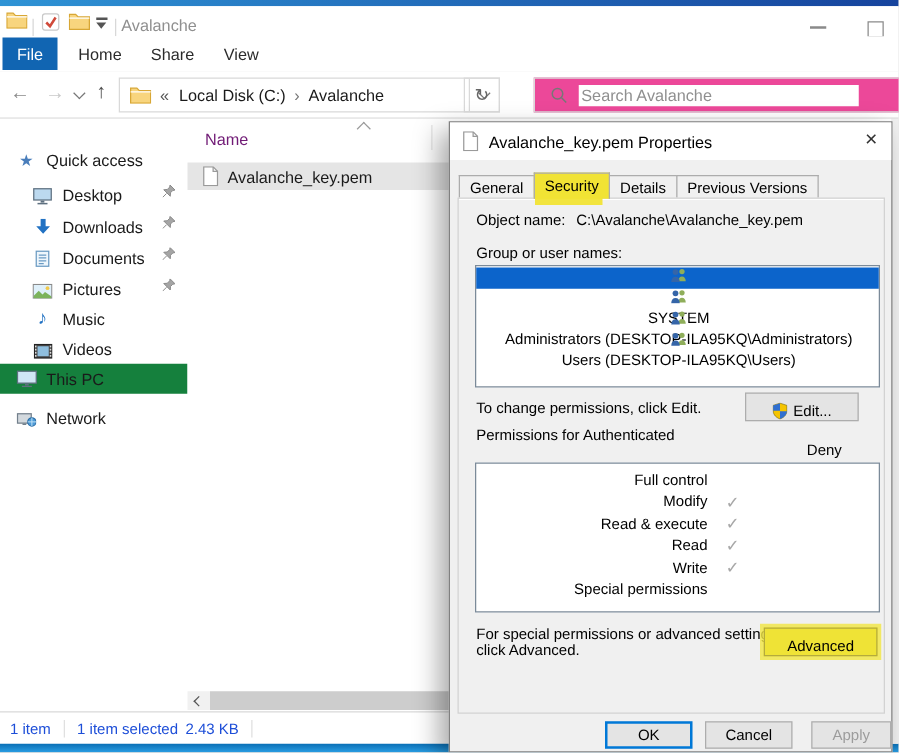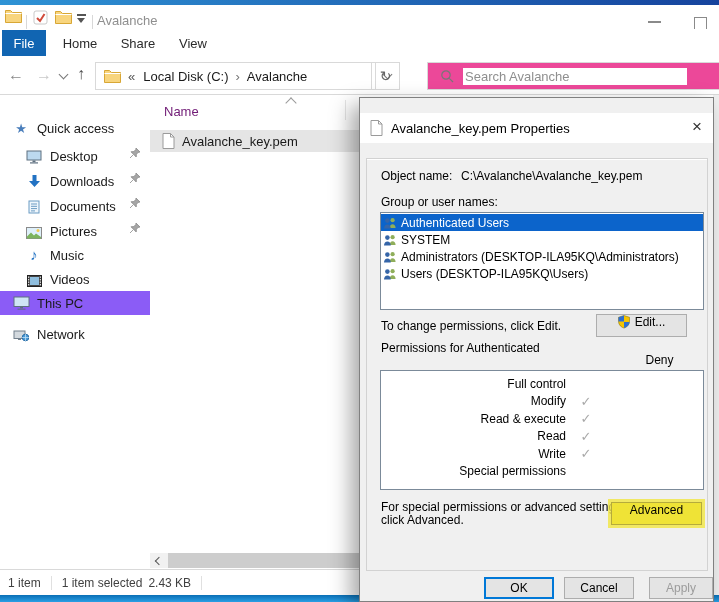--- a/index.html
+++ b/index.html
@@ -30,52 +30,52 @@
   .addr-cell{height:100%;display:flex;align-items:center;justify-content:center;border-left:1px solid #d9d9d9;box-sizing:border-box;}
   .searchbox{left:412px;top:5px;width:301px;height:28px;border:1px solid #d9d9d9;background:#ec4899;
     display:flex;align-items:center;gap:9px;padding-left:12px;box-sizing:border-box;margin-left:15px;}
   .searchbox input{border:none;outline:none;font-size:13px;width:220px;font-family:"Liberation Sans",sans-serif;color:#333;}
   .searchbox input::placeholder{color:#8f8f8f;}
   
   .sidebar{left:0;top:95px;width:150px;height:474px;background:#fff;}
   .srow{position:absolute;left:0;width:150px;height:23px;display:flex;align-items:center;font-size:13px;color:#1a1a1a;box-sizing:border-box;}
   .srow .ic{width:18px;display:flex;justify-content:center;margin-right:7px;}
   .root{padding-left:12px;} .child{padding-left:25px;align-items:flex-end;}
-  .srow.sel{background:#8b5cf6;}
+  .srow.sel{background:#15803d;}
   .pin{position:absolute;right:10px;top:5px;}
   
   .filelist{left:150px;top:95px;width:563px;height:474px;background:#fff;}
   .col-header{left:14px;top:9px;font-size:13px;color:#701a75;}
   .sort-caret{left:137px;top:4px;width:7px;height:7px;border-left:1.4px solid #9a9a9a;border-top:1.4px solid #9a9a9a;transform:rotate(45deg);}
   .col-sep{left:195px;top:5px;width:1px;height:20px;background:#e5e5e5;}
   .file-row{left:0;top:35px;width:210px;height:22px;background:#e5e5e5;display:flex;align-items:center;gap:7px;padding-left:12px;box-sizing:border-box;font-size:13px;color:#1a1a1a;}
   .hscroll-arrow{left:0;top:458px;width:18px;height:15px;background:#f1f1f1;display:flex;align-items:center;justify-content:center;}
   .hscroll-arrow .chev{transform:rotate(135deg);width:5px;height:5px;border-color:#555;}
   .hscroll-thumb{left:18px;top:458px;width:192px;height:15px;background:#cdcdcd;}
   
   .statusbar{left:0;top:569px;width:362px;height:26px;background:#fff;border-top:1px solid #d9d9d9;
-    display:flex;align-items:center;font-size:12px;color:#404040;box-sizing:border-box;}
+    display:flex;align-items:center;font-size:12px;color:#1d4ed8;box-sizing:border-box;}
   .st-sep{width:1px;height:14px;background:#e0e0e0;margin:0 10px;}
   
   .dialog{left:359px;top:97px;width:355px;height:505px;background:#f0f0f0;border:1px solid #808080;
     box-shadow:-8px 8px 20px rgba(0,0,0,.35);z-index:10;font-size:12px;color:#000;box-sizing:border-box;}
-  .dlg-title{position:absolute;left:0;top:0;width:100%;height:30px;background:#fff;display:flex;align-items:center;gap:8px;padding-left:10px;box-sizing:border-box;font-size:13px;margin-top:15px;}
+  .dlg-title{position:absolute;left:0;top:0;width:100%;height:30px;background:#fff;display:flex;align-items:center;gap:8px;padding-left:10px;box-sizing:border-box;font-size:13px;}
   .dlg-close{position:absolute;right:11px;top:4px;font-size:17px;color:#333;line-height:20px;}
   .tabs{position:absolute;left:7px;top:41px;display:flex;align-items:flex-end;height:20px;}
   .tab{height:19px;padding:0 8px;display:flex;align-items:center;font-size:12px;background:#f0f0f0;
     border:1px solid #acacac;border-bottom:none;margin-right:-1px;box-sizing:border-box;position:relative;}
   .tab.active{height:21px;background:#f1e334;z-index:3;}
   .tab.active:after{content:"";position:absolute;left:0;right:5px;bottom:-5px;height:6px;background:#f1e334;opacity:.95;}
   .tab-frame{position:absolute;left:6px;top:60px;width:342px;height:413px;background:#f0f0f0;
     border:1px solid #d2d2d2;box-shadow:inset 0 1px 0 #fff;box-sizing:border-box;z-index:1;}
   .dlg .lbl{position:absolute;font-size:12px;color:#000;z-index:2;}
   .group-list{position:absolute;left:20px;top:114px;width:324px;height:98px;background:#fff;border:1px solid #7b8a99;box-sizing:border-box;z-index:2;padding-top:1px;}
-  .grow{height:17px;display:flex;align-items:center;gap:4px;padding-left:2px;font-size:12px;}
+  .grow{height:17px;display:flex;align-items:center;gap:4px;padding-left:2px;font-size:12px;flex-direction:column;}
   .grow.sel{background:#0c64cb;color:#fff;}
-  .hint-btn{position:absolute;background:#e4e4e4;border:1px solid #adadad;display:flex;align-items:flex-start;justify-content:center;gap:5px;font-size:12px;z-index:2;box-sizing:border-box;}
+  .hint-btn{position:absolute;background:#e4e4e4;border:1px solid #adadad;display:flex;align-items:flex-end;justify-content:center;gap:5px;font-size:12px;z-index:2;box-sizing:border-box;}
   .perm-list{position:absolute;left:20px;top:272px;width:324px;height:120px;background:#fff;border:1px solid #7b8a99;box-sizing:border-box;z-index:2;padding-top:4px;}
   .prow{height:17.5px;display:flex;align-items:center;font-size:12px;}
   .prow .pname{width:185px;padding-left:15px;box-sizing:border-box;text-align:right;}
   .prow .mark{width:40px;text-align:center;color:#a8a8a8;font-size:13px;}
   .prow .mark.deny{margin-left:19px;}
   .colhdr{position:absolute;top:255px;width:45px;text-align:center;font-size:12px;z-index:2;}
   .adv-btn{left:251px;top:404px;width:91px;height:23px;background:#efe336;border:1px solid #b5ab3c;box-shadow:0 0 0 3px rgba(241,230,65,.8);}
   .dlg-btn{position:absolute;top:479px;height:22px;background:#e4e4e4;border:1px solid #adadad;display:flex;align-items:center;justify-content:center;font-size:12px;z-index:2;box-sizing:border-box;}
   .ok{left:124px;width:70px;border:2px solid #0078d7;}
   .cancel{left:204px;width:70px;}
@@ -295,20 +295,26 @@
       <span style="display:flex;">
         <svg width="13" height="16" viewBox="0 0 13 16">
             <path d="M1 .5h7.5L12 4v11.5H1z" fill="#fff" stroke="#9a9a9a"></path>
             <path d="M8.5.5V4H12" fill="none" stroke="#9a9a9a"></path>
           </svg>
       </span>
       <span>Avalanche_key.pem Properties</span>
       <span class="dlg-close">×</span>
     </div>
 
+    <div class="tabs">
+      <div class="tab">General</div>
+      <div class="tab active">Security</div>
+      <div class="tab">Details</div>
+      <div class="tab">Previous Versions</div>
+    </div>
     <div class="tab-frame"></div>
 
     <span class="lbl" style="left:21px;top:71px;">Object name:</span>
     <span class="lbl" style="left:101px;top:71px;">C:\Avalanche\Avalanche_key.pem</span>
 
     <span class="lbl" style="left:21px;top:97px;">Group or user names:</span>
 
     <div class="group-list">
       <div class="grow sel">
         <span style="display:flex;">

